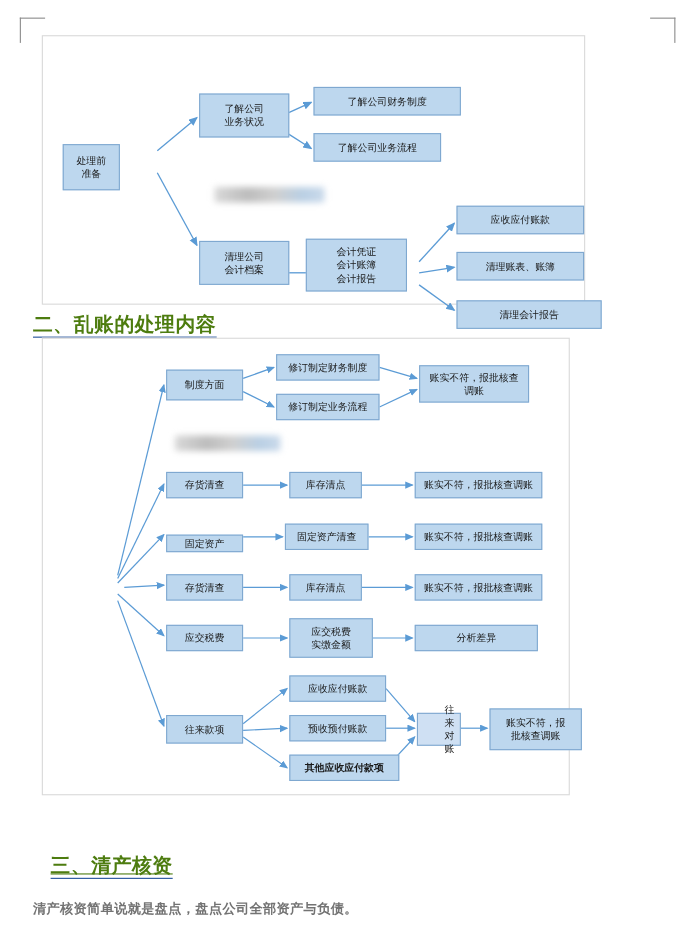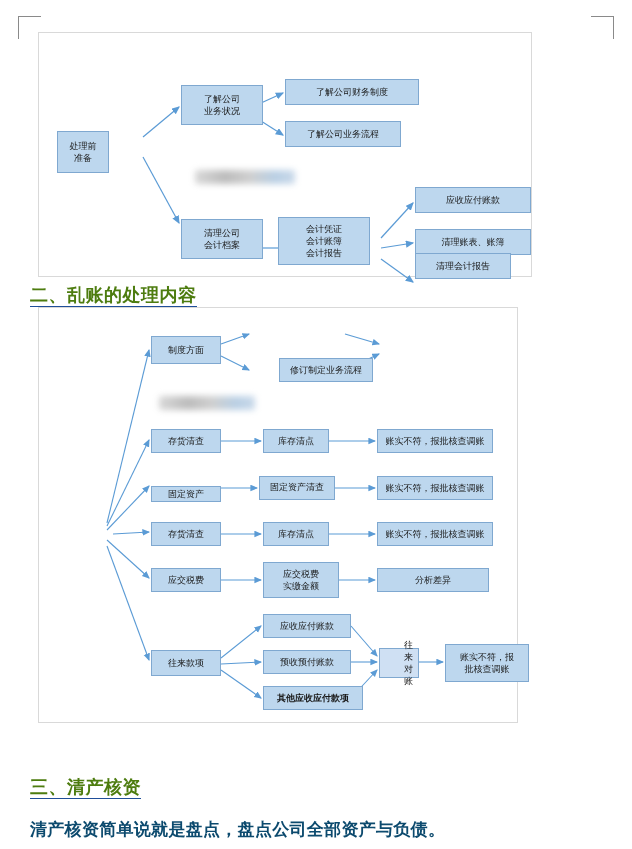--- a/index.html
+++ b/index.html
@@ -79,26 +79,26 @@
     font-size: 18px;
     font-weight: bold;
     color: #4d7c0f;
     letter-spacing: 0.5px;
   }
   .heading .ul {
     border-bottom: 1px solid #1f4e99;
     padding-bottom: 1px;
   }
   #heading-2 { left: 30px; top: 283px; }
-  #heading-3 { left: 30px; top: 775px; }
+  #heading-3 { left: 46px; top: 775px; text-decoration: underline; }
   .body-text {
     position: absolute;
-    font-size: 17px;
+    font-size: 12px;
     font-weight: bold;
-    color: #0c4a6e;
+    color: #737373;
     letter-spacing: 0.3px;
   }
   #paragraph-1 { left: 30px; top: 818px; }
 </style>
 </head>
 <body>
 
 <div class="page">
 
   <div class="crop tl"></div>
@@ -134,21 +134,21 @@
 业务状况</div>
     <div class="node" style="left:246px; top:46px;  width:134px; height:26px;">了解公司财务制度</div>
     <div class="node" style="left:246px; top:88px;  width:116px; height:26px;">了解公司业务流程</div>
     <div class="node" style="left:142px; top:186px; width:82px; height:40px;">清理公司
 会计档案</div>
     <div class="node" style="left:239px; top:184px; width:92px; height:48px;">会计凭证
 会计账簿
 会计报告</div>
     <div class="node" style="left:376px; top:154px; width:116px; height:26px;">应收应付账款</div>
     <div class="node" style="left:376px; top:196px; width:116px; height:26px;">清理账表、账簿</div>
-    <div class="node" style="left:376px; top:220px; width:96px; height:26px;">清理会计报告</div>
+    <div class="node" style="left:376px; top:240px; width:132px; height:26px;">清理会计报告</div>
 
     <div class="blur b1" style="left:156px; top:137px; width:100px; height:14px;"></div>
   </div>
 
   <div class="heading" id="heading-2">
     <span class="ul">二、乱账的处理内容</span>
   </div>
 
   <div class="diagram" id="diagram-2">
 
@@ -188,28 +188,31 @@
       <path d="M182,356 L222,354" stroke="#5b9bd5" stroke-width="1.1" fill="none" marker-end="url(#ah2)"></path>
       <path d="M182,362 L222,390" stroke="#5b9bd5" stroke-width="1.1" fill="none" marker-end="url(#ah2)"></path>
       <path d="M312,318 L338,348" stroke="#5b9bd5" stroke-width="1.1" fill="none" marker-end="url(#ah2)"></path>
       <path d="M312,354 L338,354" stroke="#5b9bd5" stroke-width="1.1" fill="none" marker-end="url(#ah2)"></path>
       <path d="M312,390 L338,362" stroke="#5b9bd5" stroke-width="1.1" fill="none" marker-end="url(#ah2)"></path>
       <path d="M376,354 L404,354" stroke="#5b9bd5" stroke-width="1.1" fill="none" marker-end="url(#ah2)"></path>
     </svg>
 
 
     <div class="node" style="left:112px; top:28px;  width:70px; height:28px;">制度方面</div>
-    <div class="node" style="left:212px; top:50px;  width:94px; height:24px;margin-left:28px;">修订制定业务流程</div>
+    <div class="node" style="left:212px; top:14px;  width:94px; height:24px;">修订制定财务制度</div>
+    <div class="node" style="left:212px; top:50px;  width:94px; height:24px;">修订制定业务流程</div>
+    <div class="node" style="left:342px; top:24px;  width:100px; height:34px;">账实不符，报批核查
+调账</div>
 
     <div class="node" style="left:112px; top:121px; width:70px; height:24px;">存货清查</div>
     <div class="node" style="left:224px; top:121px; width:66px; height:24px;">库存清点</div>
     <div class="node" style="left:338px; top:121px; width:116px; height:24px;">账实不符，报批核查调账</div>
 
     <div class="node" style="left:112px; top:178px; width:70px; height:16px;">固定资产</div>
-    <div class="node" style="left:220px; top:168px; width:76px; height:24px;font-family:Liberation Mono, monospace;">固定资产清查</div>
+    <div class="node" style="left:220px; top:168px; width:76px; height:24px;">固定资产清查</div>
     <div class="node" style="left:338px; top:168px; width:116px; height:24px;">账实不符，报批核查调账</div>
 
     <div class="node" style="left:112px; top:214px; width:70px; height:24px;">存货清查</div>
     <div class="node" style="left:224px; top:214px; width:66px; height:24px;">库存清点</div>
     <div class="node" style="left:338px; top:214px; width:116px; height:24px;">账实不符，报批核查调账</div>
 
     <div class="node" style="left:112px; top:260px; width:70px; height:24px;">应交税费</div>
     <div class="node" style="left:224px; top:254px; width:76px; height:36px;">应交税费
 实缴金额</div>
     <div class="node" style="left:338px; top:260px; width:112px; height:24px;">分析差异</div>

